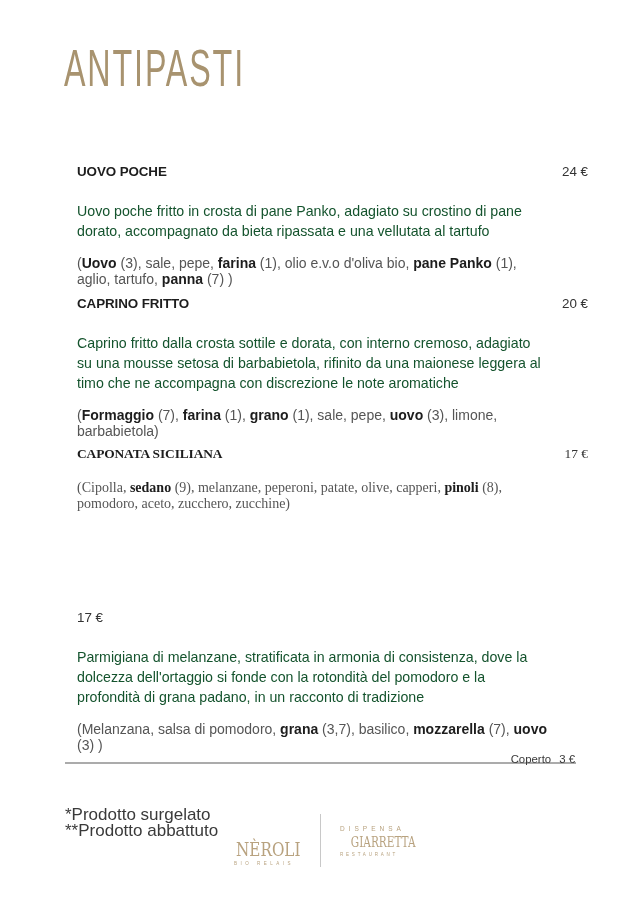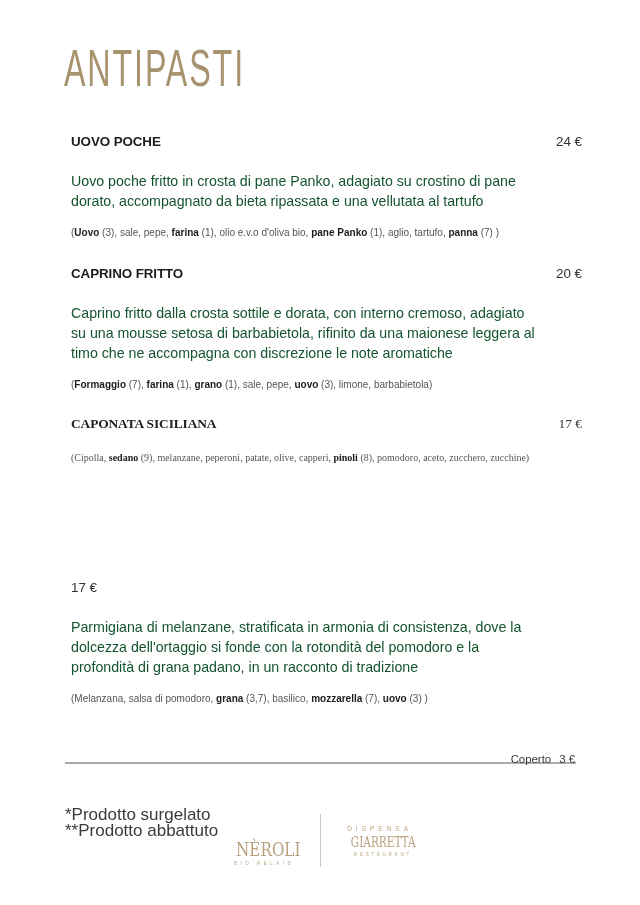--- a/index.html
+++ b/index.html
@@ -35,22 +35,23 @@
       height: 56px;
       overflow: visible;
     }
     .title-wrap .page-title {
       position: static;
       display: inline-block;
       font-family: "Liberation Sans Narrow", "Liberation Sans", sans-serif;
     }
     .dish {
       position: absolute;
-      left: 71px;
+      left: 77px;
       width: 511px;
+      margin-top: 30px;
     }
     .dish-head {
       display: flex;
       justify-content: space-between;
       align-items: baseline;
       height: 20px;
     }
     .dish-name {
       font-size: 13.4px;
       font-weight: 700;
@@ -64,21 +65,21 @@
     .dish-desc {
       margin-top: 17px;
       width: 470px;
       font-size: 14.2px;
       line-height: 20px;
       color: #14532d;
     }
     .dish-allergens {
       margin-top: 14px;
       width: 470px;
-      font-size: 10px;
+      font-size: 14px;
       line-height: 16px;
       color: #555;
     }
     .dish-allergens b { color: #1d1d1d; font-weight: 700; }
     .divider {
       position: absolute;
       left: 65px;
       top: 762px;
       width: 511px;
       height: 2px;
@@ -137,21 +138,21 @@
       top: 2px;
       width: 1px;
       height: 53px;
       background: #c8c8c8;
     }
     .logo-dispensa {
       position: absolute;
       left: 340px;
       top: 12px;
       width: 72px;
-      text-align: right;
+      text-align: left;
       color: #b8a27f;
     }
     .logo-dispensa .top {
       font-size: 6.5px;
       letter-spacing: 4px;
       line-height: 9px;
     }
     .logo-dispensa .big {
       font-family: "DejaVu Serif", serif;
       font-size: 14px;

